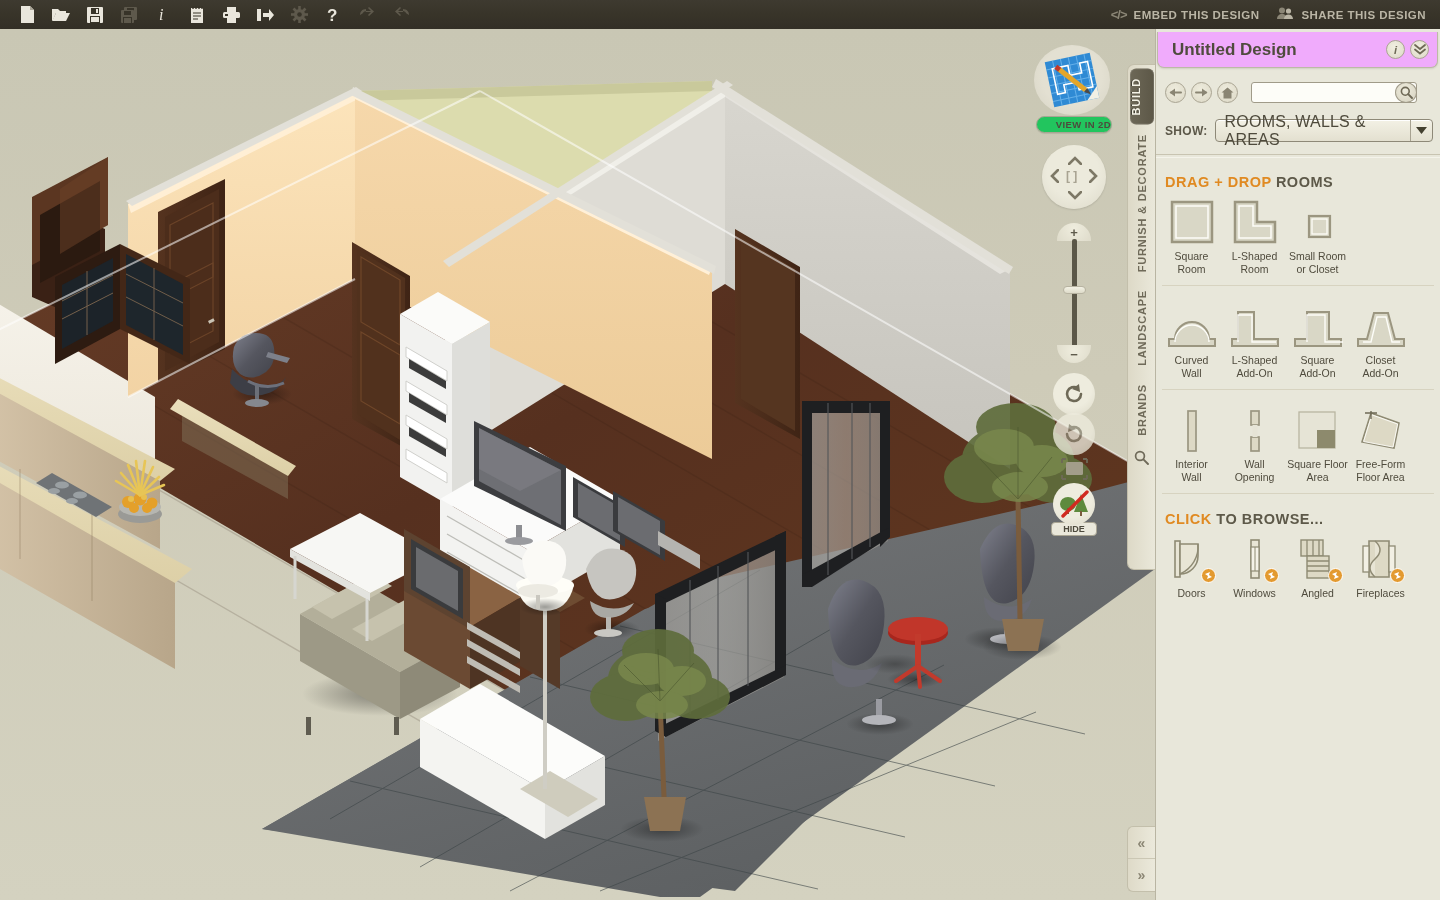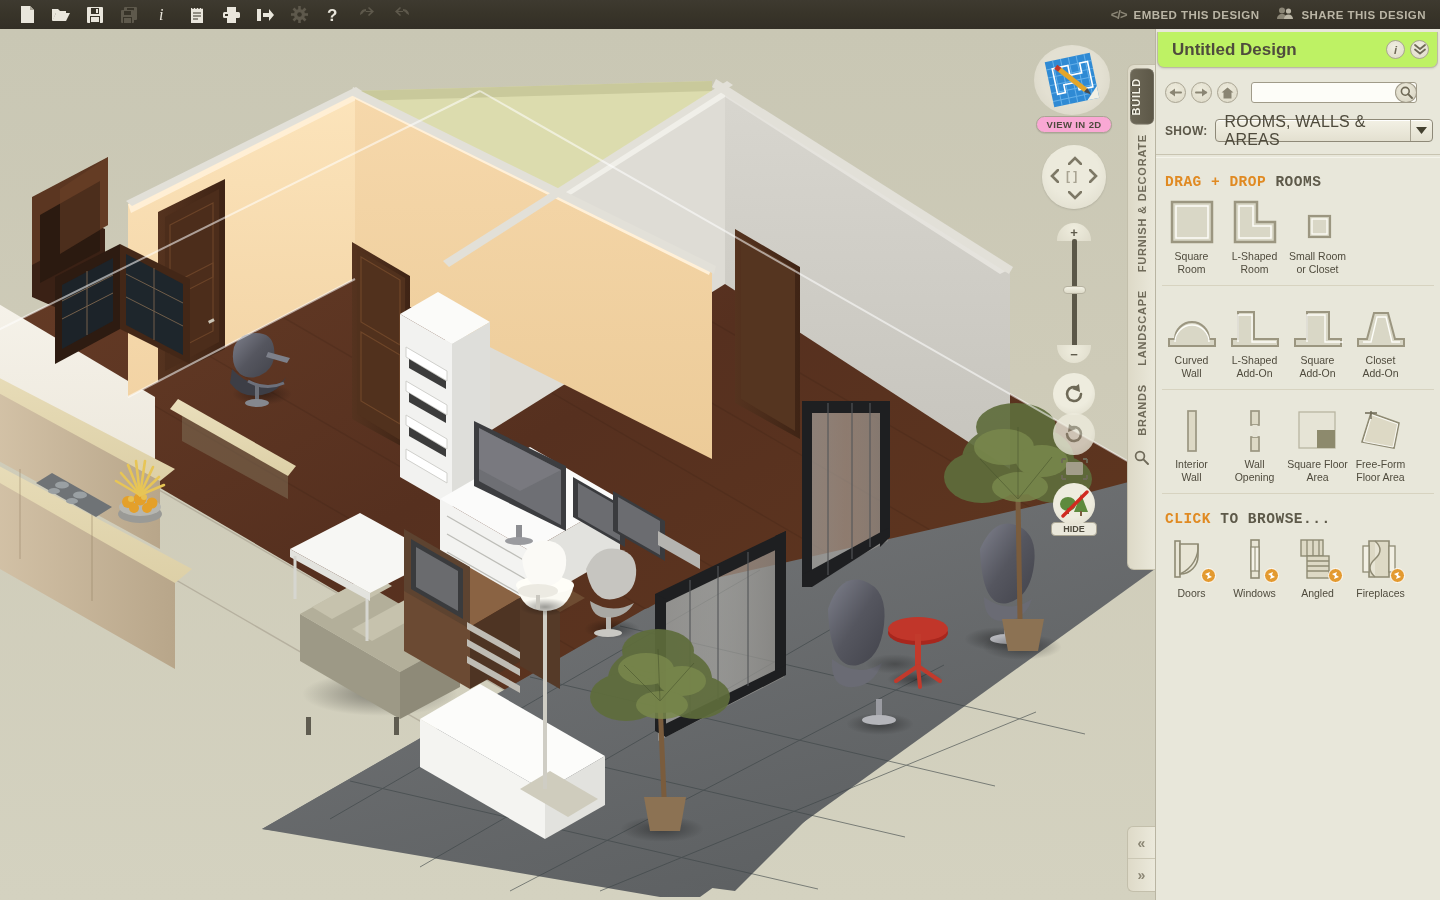--- a/index.html
+++ b/index.html
@@ -69,22 +69,22 @@
 
   
   #viewctl { position: absolute; left: 1034px; top: 16px; width: 80px; }
   #view2d-thumb {
     width: 76px; height: 70px; border-radius: 50%;
     background: radial-gradient(circle at 50% 45%, #e3e0d2 55%, #d6d3c3 100%);
     display: flex; align-items: center; justify-content: center;
     cursor: pointer;
   }
   #view2d-label {
-    margin: 1px auto 0; width: 76px; text-align: center;
-    background: #f9a8d4; border: 1px solid #a9a593; border-radius: 9px;
+    margin: 1px auto 0; width: 76px; text-align: right;
+    background: #22c55e; border: 1px solid #a9a593; border-radius: 9px;
     font-size: 9.5px; font-weight: bold; color: #4d4a3d; letter-spacing: .4px;
     padding: 2px 0 2px; cursor: pointer;
     box-shadow: 0 1px 1px rgba(0,0,0,.1);
   }
   #pad {
     margin: 12px auto 0; width: 64px; height: 64px; border-radius: 50%;
     background: radial-gradient(circle at 48% 40%, #eceadc 50%, #dcd9c9 100%);
     position: relative; box-shadow: 0 1px 2px rgba(0,0,0,.12);
   }
   .pad-arrow { position: absolute; color: #7d7866; font-size: 15px; font-weight: bold; cursor: pointer; line-height: 1;}
@@ -149,21 +149,21 @@
   #vtab-search { margin-top: 6px; color: #6f6a59; cursor: pointer; }
 
   
   #rpanel {
     position: absolute; left: 1155px; top: 29px; width: 285px; height: 871px;
     background: #e8e7da;
     border-left: 1px solid #b9b5a2;
   }
   #panel-title {
     position: absolute; left: 1157px; top: 32px; width: 281px; height: 36px;
-    background: #bef264;
+    background: #f0abfc;
     border: 1px solid #bdb9a6; border-top: none;
     border-radius: 0 0 7px 7px;
     display: flex; align-items: center; padding: 0 8px 0 14px;
     box-shadow: 0 1px 2px rgba(0,0,0,.1);
   }
   #panel-title h1 { font-size: 17px; color: #4f4b3d; font-weight: bold; }
   .title-btns { margin-left: auto; display: flex; gap: 5px; }
   .circ-btn {
     width: 19px; height: 19px; border-radius: 50%;
     background: radial-gradient(circle at 45% 35%,#f1efe1,#ddd9c7);
@@ -227,21 +227,21 @@
   #panel-sep2 {
     position: absolute; left: 1156px; top: 157px; width: 284px; height: 1px;
     background: #f4f3ea;
   }
 
   #sections { position: absolute; left: 1156px; top: 162px; width: 284px; }
   .section { padding: 12px 0 5px 0; }
   .sec-head {
     font-size: 14.5px; font-weight: bold; letter-spacing: .5px;
     padding-left: 9px; margin-bottom: 9px;
-    font-family: Liberation Mono, monospace;
+    font-family: Liberation Sans, sans-serif;
   }
   .sec-head .hl { color: #e08a22; }
   .sec-head .rest { color: #5d5949; }
   .tiles { display: flex; padding: 0 4px; }
   .tile {
     width: 63px; display: flex; flex-direction: column; align-items: center;
     cursor: pointer;
   }
   .tile .art { height: 46px; display: flex; align-items: flex-end; justify-content: center; }
   .tile .cap {

